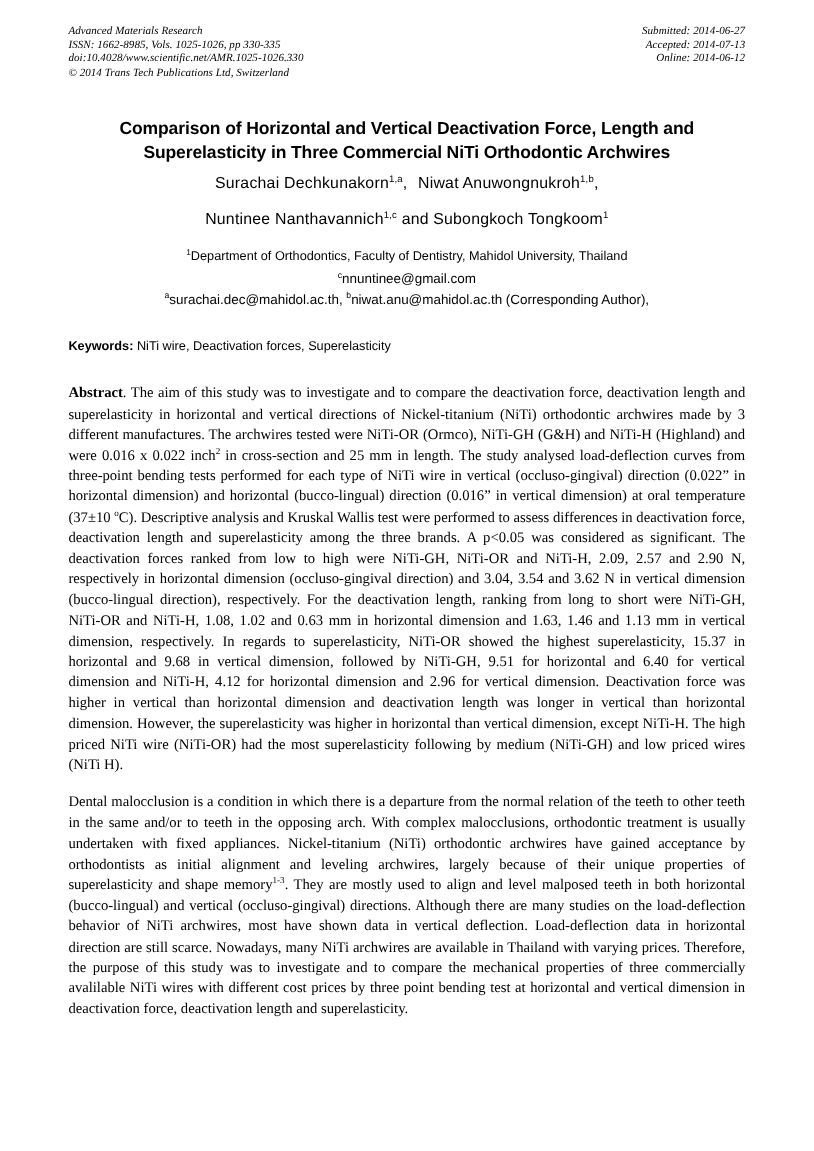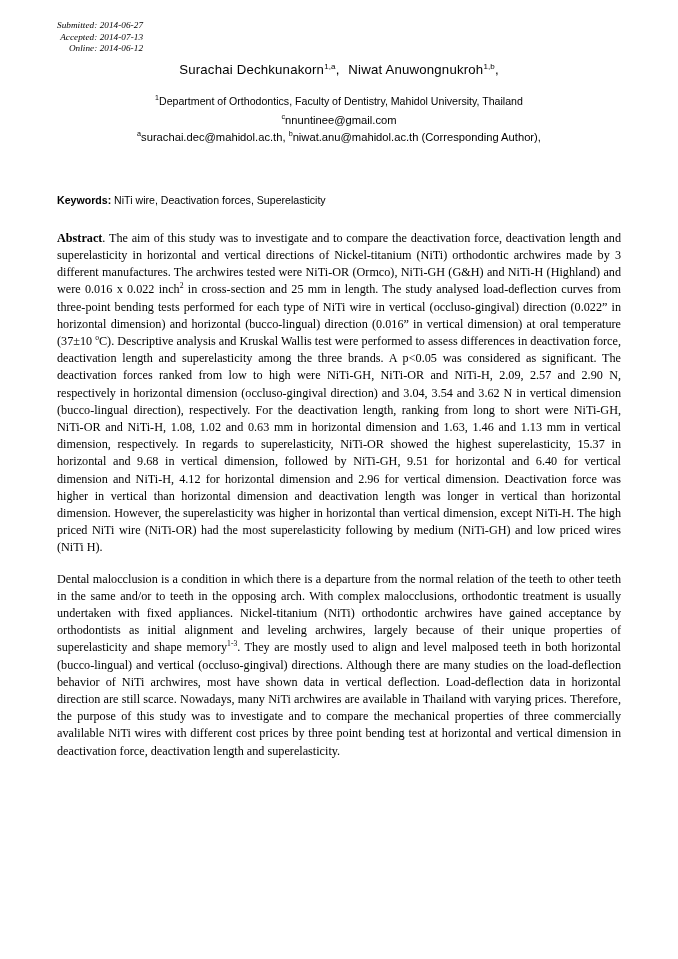--- a/index.html
+++ b/index.html
@@ -87,21 +87,21 @@
     line-height: 17px;
   }
   .emails .sup {
     font-size: 7.2px;
     vertical-align: super;
     line-height: 0;
   }
 
   
   .keywords {
-    margin-top: 47px;
+    margin-top: 23px;
     font-family: "Liberation Sans", sans-serif;
     font-size: 10.6px;
     line-height: 15px;
   }
   .keywords b { font-weight: bold; }
 
   
   .abstract {
     margin-top: 22px;
     font-family: "Liberation Serif", serif;
@@ -133,31 +133,44 @@
     text-align: justify;
     text-justify: inter-word;
   }
 </style>
 </head>
 <body>
 
 <div class="page">
 
   <div class="journal-header">
+    <div class="left">
+      <div>Advanced Materials Research</div>
+      <div>ISSN: 1662-8985, Vols. 1025-1026, pp 330-335</div>
+      <div>doi:10.4028/www.scientific.net/AMR.1025-1026.330</div>
+      <div>© 2014 Trans Tech Publications Ltd, Switzerland</div>
+    </div>
     <div class="right">
       <div>Submitted: 2014-06-27</div>
       <div>Accepted: 2014-07-13</div>
       <div>Online: 2014-06-12</div>
     </div>
   </div>
 
+  <div class="title">
+    <span>Comparison of Horizontal and Vertical Deactivation Force, Length and</span>
+    <span>Superelasticity in Three Commercial NiTi Orthodontic Archwires</span>
+  </div>
 
   <div class="authors">
     <div>
       <span class="nm">Surachai  Dechkunakorn</span><span class="sup">1,a</span><span>, </span><span class="gap"></span><span class="nm">Niwat  Anuwongnukroh</span><span class="sup">1,b</span><span>,</span>
+    </div>
+    <div>
+      <span class="nm">Nuntinee  Nanthavannich</span><span class="sup">1,c</span><span> and </span><span class="nm">Subongkoch Tongkoom</span><span class="sup">1</span>
     </div>
   </div>
 
   <div class="affil">
     <span class="sup">1</span><span>Department of Orthodontics, Faculty of Dentistry, Mahidol University, Thailand</span>
   </div>
 
   <div class="emails">
     <div>
       <span class="sup">c</span><span>nnuntinee@gmail.com</span>

